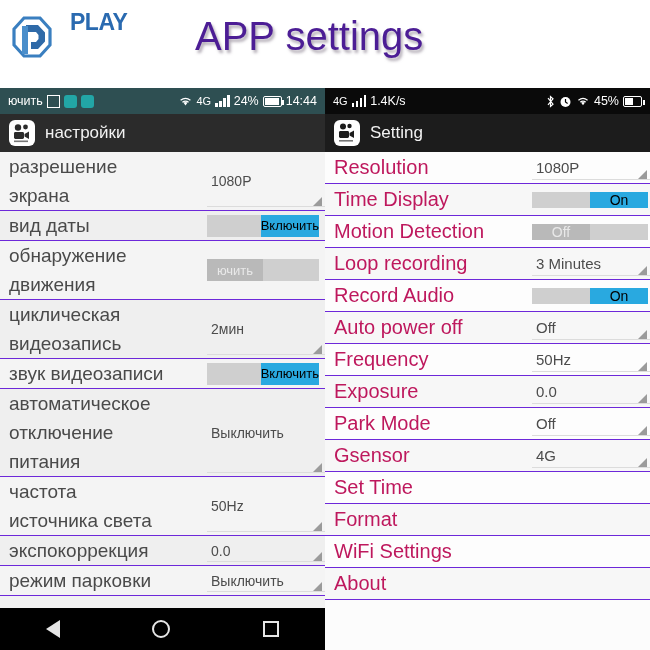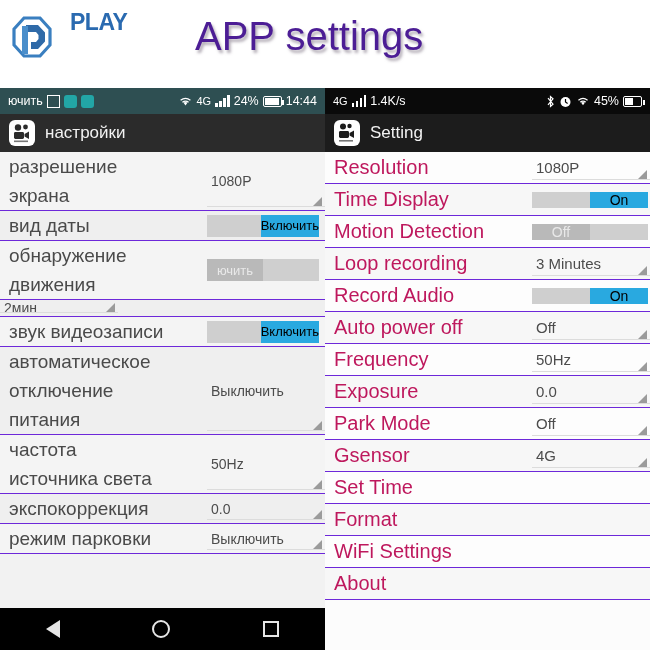--- a/index.html
+++ b/index.html
@@ -181,20 +181,21 @@
         <div class="row">
           <div class="row-label" style="max-width: 195px;">обнаружение движения</div>
           <div class="row-value">
             <div class="toggle off">
               <span class="half knob">ючить</span>
               <span class="half track"></span>
             </div>
           </div>
         </div>
         <div class="row alt">
+          <div class="row-label" style="max-width: 195px;">циклическая видеозапись</div>
           <div class="row-value">
             <span class="val-text">2мин</span>
             <span class="caret"></span>
             <span class="spacer-line"></span>
           </div>
         </div>
         <div class="row">
           <div class="row-label" style="max-width: 195px;">звук видеозаписи</div>
           <div class="row-value">
             <div class="toggle on">

